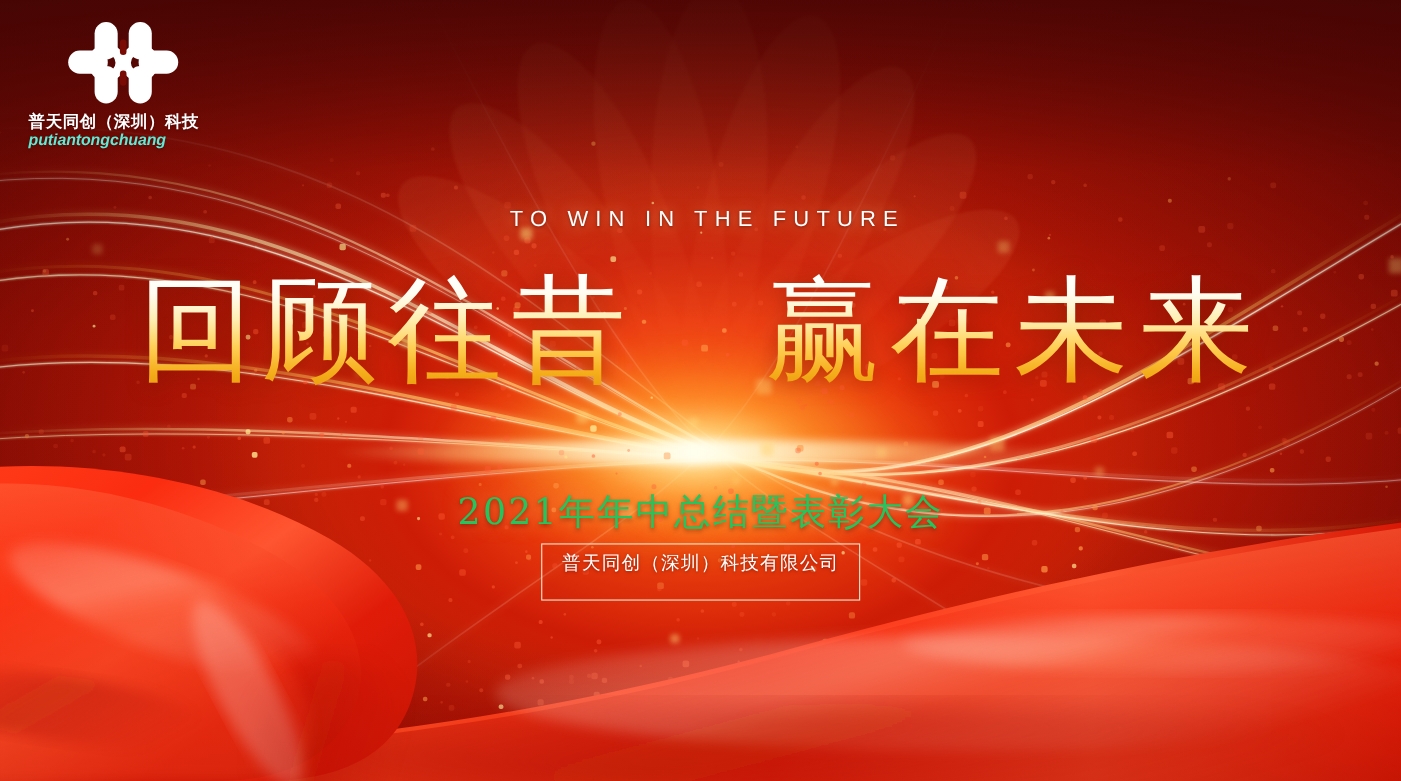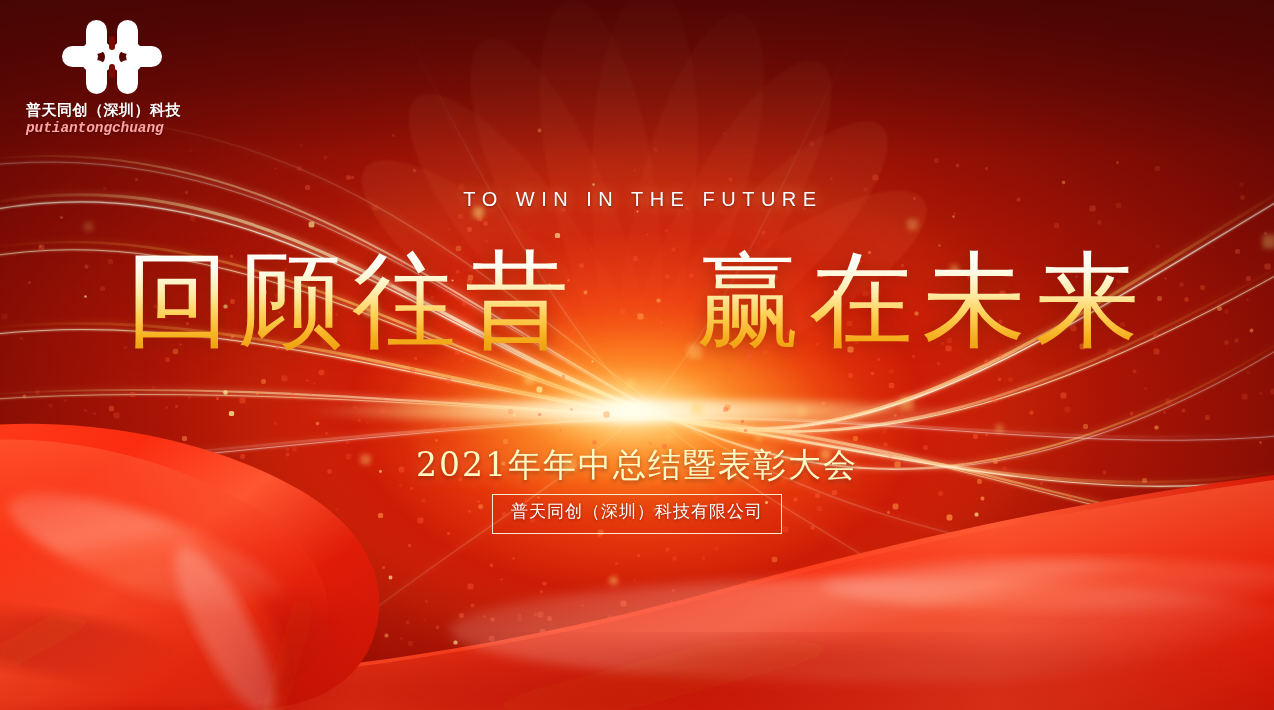--- a/index.html
+++ b/index.html
@@ -99,23 +99,23 @@
   }
   .logo-mark svg{width:100%;height:100%;display:block;}
   .logo-cn{
     color:#ffffff;font-size:15px;font-weight:bold;
     letter-spacing:.5px;line-height:1.15;
     font-family:"DejaVu Sans","Liberation Sans",sans-serif;
     white-space:nowrap;
     text-shadow:0 1px 2px rgba(60,0,0,.6);
   }
   .logo-en{
-    color:#fca5a5;font-size:14.5px;font-weight:bold;font-style:italic;
+    color:#5eead4;font-size:14.5px;font-weight:bold;font-style:italic;
     letter-spacing:-.1px;margin-top:1px;
-    font-family:Liberation Mono, monospace;
+    font-family:Liberation Sans, sans-serif;
     text-shadow:0 1px 2px rgba(60,0,0,.6);
   }
 
   
   .center-col{
     position:absolute;left:0;right:0;top:0;
     text-align:center;z-index:25;
   }
   .tagline{
     position:absolute;left:12px;right:0;top:188px;
@@ -135,32 +135,32 @@
        #ffffff 0%, #fffdf2 20%, #ffeeb0 42%, #ffcf54 64%, #f5ae1c 84%, #e89a0c 100%);
     -webkit-background-clip:text;background-clip:text;
     color:transparent;-webkit-text-fill-color:transparent;
     filter:drop-shadow(0 2px 9px rgba(120,25,0,.55));
     white-space:nowrap;
   }
   .headline .gap{display:inline-block;width:42px;}
 
   .subtitle{
     position:absolute;left:0;right:0;top:443px;
-    color:#fef9c3;
+    color:#22c55e;
     font-size:33px;letter-spacing:2px;
     font-family:"DejaVu Serif","Liberation Serif",serif;
     text-shadow:0 0 16px rgba(255,190,110,.55),0 2px 4px rgba(90,12,0,.6);
   }
   .company-wrap{
     position:absolute;left:0;right:0;top:494px;
     text-align:center;
   }
   .company{
     display:inline-block;
-    padding:5px 18px 10px 18px;
+    padding:5px 18px 22px 18px;
     border:1.5px solid #f6ead2;
     color:#ffffff;
     font-size:17px;letter-spacing:1px;
     font-family:"DejaVu Serif","Liberation Serif",serif;
     text-shadow:0 1px 3px rgba(90,12,0,.6);
     background:rgba(180,20,5,.10);
   }
 </style>
 </head>
 <body>

